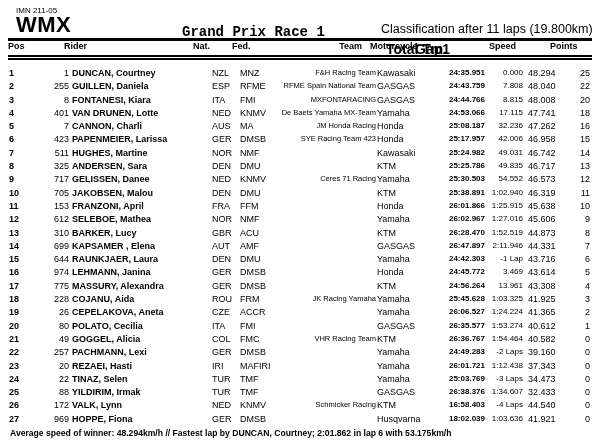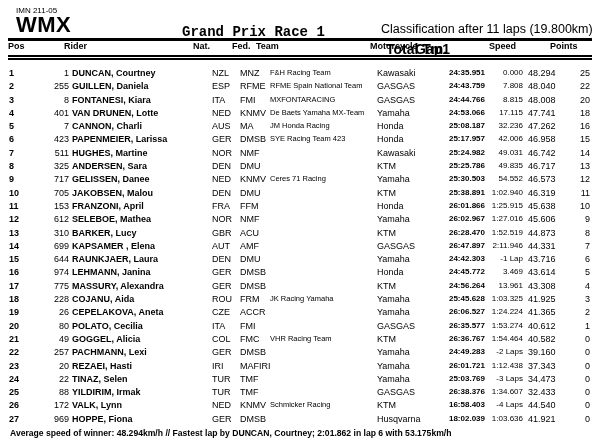--- a/index.html
+++ b/index.html
@@ -16,21 +16,21 @@
     .rule-bot1 { position: absolute; left: 8px; right: 8px; top: 55px; height: 1.5px; background: #000; }
     .rule-bot2 { position: absolute; left: 8px; right: 8px; top: 58px; height: 1.5px; background: #000; }
     .hdr span, .row span { position: absolute; white-space: nowrap; }
     .rows { position: absolute; left: 8px; right: 8px; top: 68px; }
     .row { position: relative; height: 13.3px; font-size: 9px; }
     .c-pos { left: 1px; font-weight: bold; }
     .c-num { left: 30px; width: 31px; text-align: right; }
     .c-rider { left: 64px; font-weight: bold; }
     .c-nat { left: 204px; }
     .c-fed { left: 232px; }
-    .c-team { left: 262px; font-size: 7.5px; width: 106px; overflow: hidden; }
+    .c-team { left: 262px; font-size: 7.5px; width: 106px; overflow: hidden; text-align: right; }
     .c-moto { left: 369px; }
     .c-tot { left: 432px; width: 45px; text-align: right; font-weight: bold; font-size: 8px; }
     .c-gap { left: 478px; width: 37px; text-align: right; font-size: 8px; }
     .c-speed { left: 520px; }
     .c-pts { left: 556px; width: 26px; text-align: right; }
     .hdr .c-pos { left: 0; }
     .hdr .c-rider { left: 56px; }
     .hdr .c-nat { left: 185px; }
     .hdr .c-fed { left: 212px; padding-left: 12px; }
     .hdr .c-team { left: 248px; font-size: 9px; }

